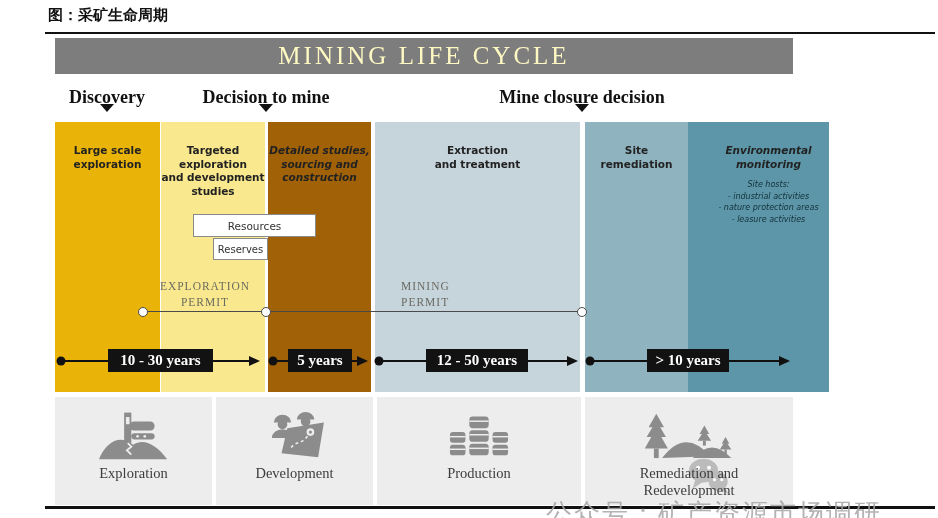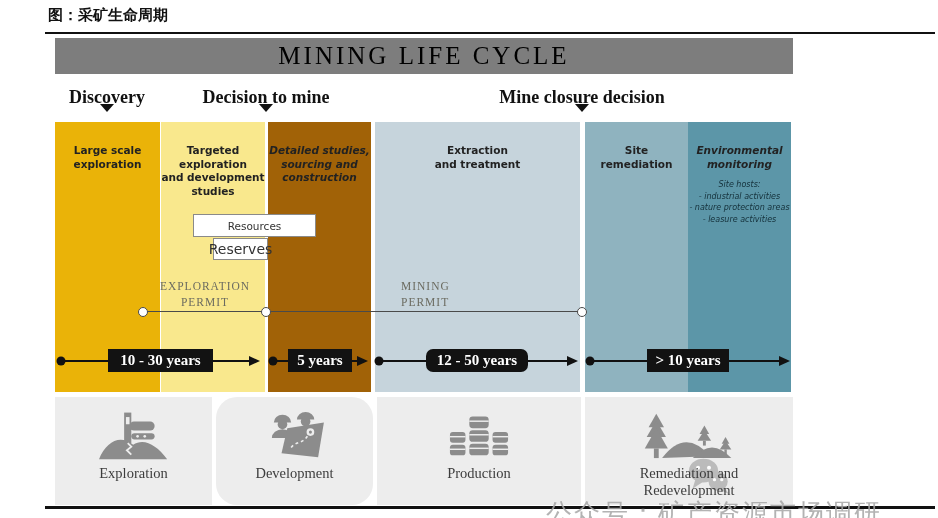--- a/index.html
+++ b/index.html
@@ -10,74 +10,74 @@
 
   
   #page-title{left:48px;top:6px;font-size:15px;font-weight:bold;color:#111;}
   .rule{left:45px;width:890px;background:#111;}
   #rule-top{top:32px;height:2px;}
   #rule-bottom{top:506px;height:3px;}
 
   
   #banner{left:55px;top:38px;width:738px;height:36px;background:#7D7D7D;
           display:flex;align-items:center;justify-content:center;}
-  #banner span{font-family:"Liberation Serif",serif;font-size:25px;letter-spacing:3px;color:#000000;}
+  #banner span{font-family:"Liberation Serif",serif;font-size:25px;letter-spacing:3px;color:#fef9c3;}
 
   
   .milestone{top:87px;transform:translateX(-50%);text-align:center;
              font-family:"Liberation Serif",serif;font-weight:bold;font-size:18px;color:#111;}
   .tri-down{top:104px;transform:translateX(-50%);width:0;height:0;
             border-left:7px solid transparent;border-right:7px solid transparent;border-top:8px solid #111;}
 
   
   .phase{top:122px;height:270px;}
   #phase-1{left:55px;width:105px;background:#eab308;}
   #phase-2{left:161px;width:104px;background:#F9E88D;}
   #phase-3{left:268px;width:103px;background:#a16207;}
   #phase-4{left:375px;width:205px;background:#C6D4DC;}
   #phase-5{left:585px;width:103px;background:#8FB3BF;}
-  #phase-6{left:688px;width:103px;background:#5C96A8;}
+  #phase-6{left:688px;width:121px;background:#5C96A8;padding-left:20px;}
   .phase-label{display:block;margin-top:22px;text-align:center;font-weight:bold;font-size:10.5px;
                line-height:1.3;color:#222;}
   #phase-3 .phase-label,#phase-6 .phase-label{font-style:italic;}
   .phase-note{display:block;margin-top:8px;text-align:center;font-size:8px;font-style:italic;
               line-height:1.45;color:#14303A;white-space:pre;}
 
   
   .res-box{background:#fff;border:1px solid #8a8a8a;display:flex;align-items:center;justify-content:center;
            font-size:10.5px;color:#333;}
   #resources-box{left:145px;top:214px;width:121px;height:21px;margin-left:48px;}
-  #reserves-box{left:213px;top:238px;width:53px;height:20px;font-size:14px;}
+  #reserves-box{left:213px;top:238px;width:53px;height:20px;font-size:10px;}
 
   
   .permit{top:279px;font-family:"Liberation Serif",serif;font-size:11.5px;letter-spacing:1px;
           color:#6B6B60;line-height:1.35;}
   #permit-exploration{left:145px;width:120px;text-align:center;}
   #permit-mining{left:401px;text-align:left;}
   #permit-line{left:143px;top:311px;width:439px;height:1.4px;background:#4a4a4a;}
   .permit-node{top:311.5px;width:8px;height:8px;background:#fff;border:1.3px solid #4a4a4a;
                border-radius:50%;transform:translate(-50%,-50%);}
 
   
   .t-line{top:360px;height:2px;background:#111;}
   .t-dot{top:361px;width:9px;height:9px;background:#111;border-radius:50%;transform:translate(-50%,-50%);}
   .t-arrow{top:361px;transform:translateY(-50%);width:0;height:0;
            border-top:5.5px solid transparent;border-bottom:5.5px solid transparent;border-left:11px solid #111;}
   .t-label{top:349px;height:23px;background:#121212;color:#fff;display:flex;align-items:center;
            justify-content:center;font-family:"Liberation Serif",serif;font-weight:bold;font-size:15px;z-index:4;}
   #t-label-1{left:108px;width:105px;}
   #t-label-2{left:288px;width:64px;}
-  #t-label-3{left:426px;width:102px;border-radius:7px;}
+  #t-label-3{left:426px;width:102px;}
   #t-label-4{left:647px;width:82px;}
 
   
   .category{top:397px;height:108px;background:#EDEDED;display:flex;flex-direction:column;
             align-items:center;padding-top:12px;box-sizing:border-box;}
   #category-1{left:55px;width:157px;}
-  #category-2{left:216px;width:157px;border-radius:21px;}
+  #category-2{left:216px;width:157px;}
   #category-3{left:377px;width:204px;}
   #category-4{left:585px;width:208px;}
   .category-icon{height:52px;display:flex;align-items:center;justify-content:center;}
   .category-label{margin-top:4px;font-family:"Liberation Serif",serif;font-size:14.5px;color:#3C3C3C;
                   text-align:center;line-height:1.15;position:relative;z-index:7;}
 
   
   #watermark{left:536px;top:456px;z-index:6;display:flex;align-items:center;opacity:0.85;flex-direction:column;}
   #watermark-text{margin-left:10px;font-size:26px;color:#A6A6A6;letter-spacing:2px;white-space:nowrap;}
   svg{display:block;}

